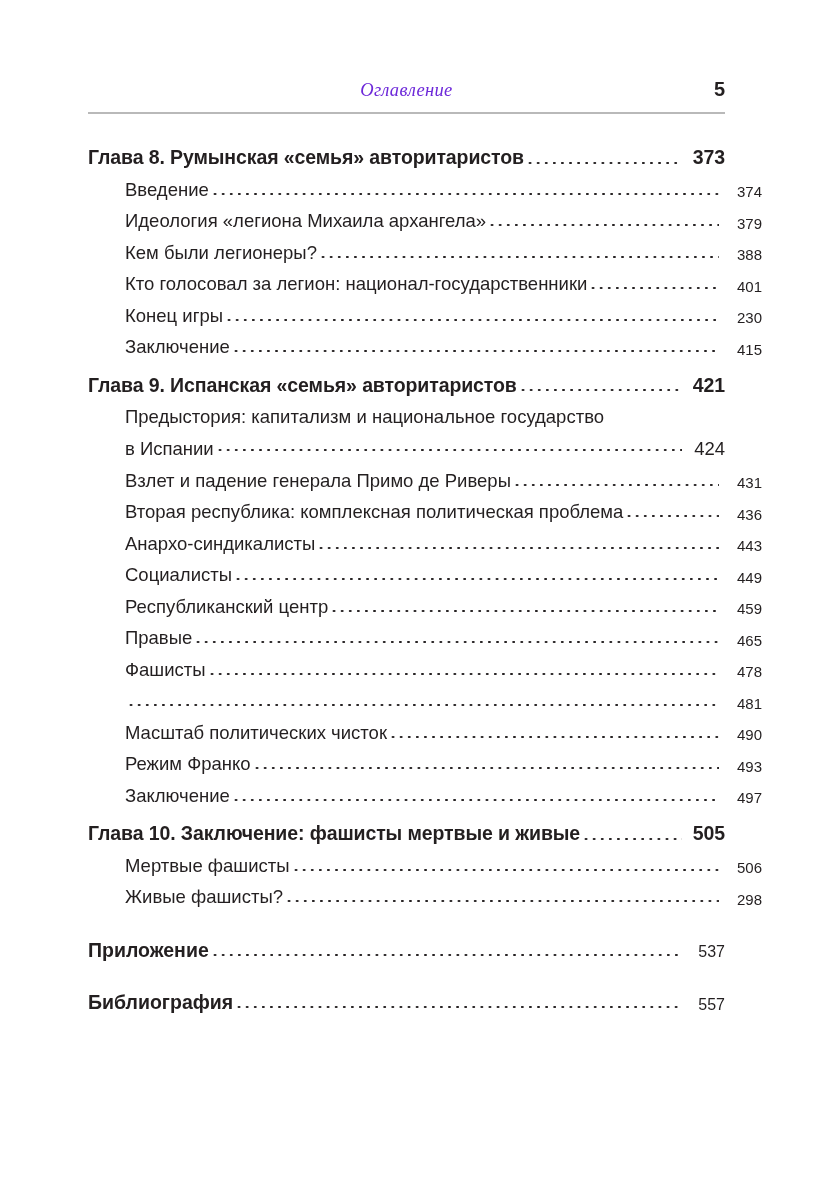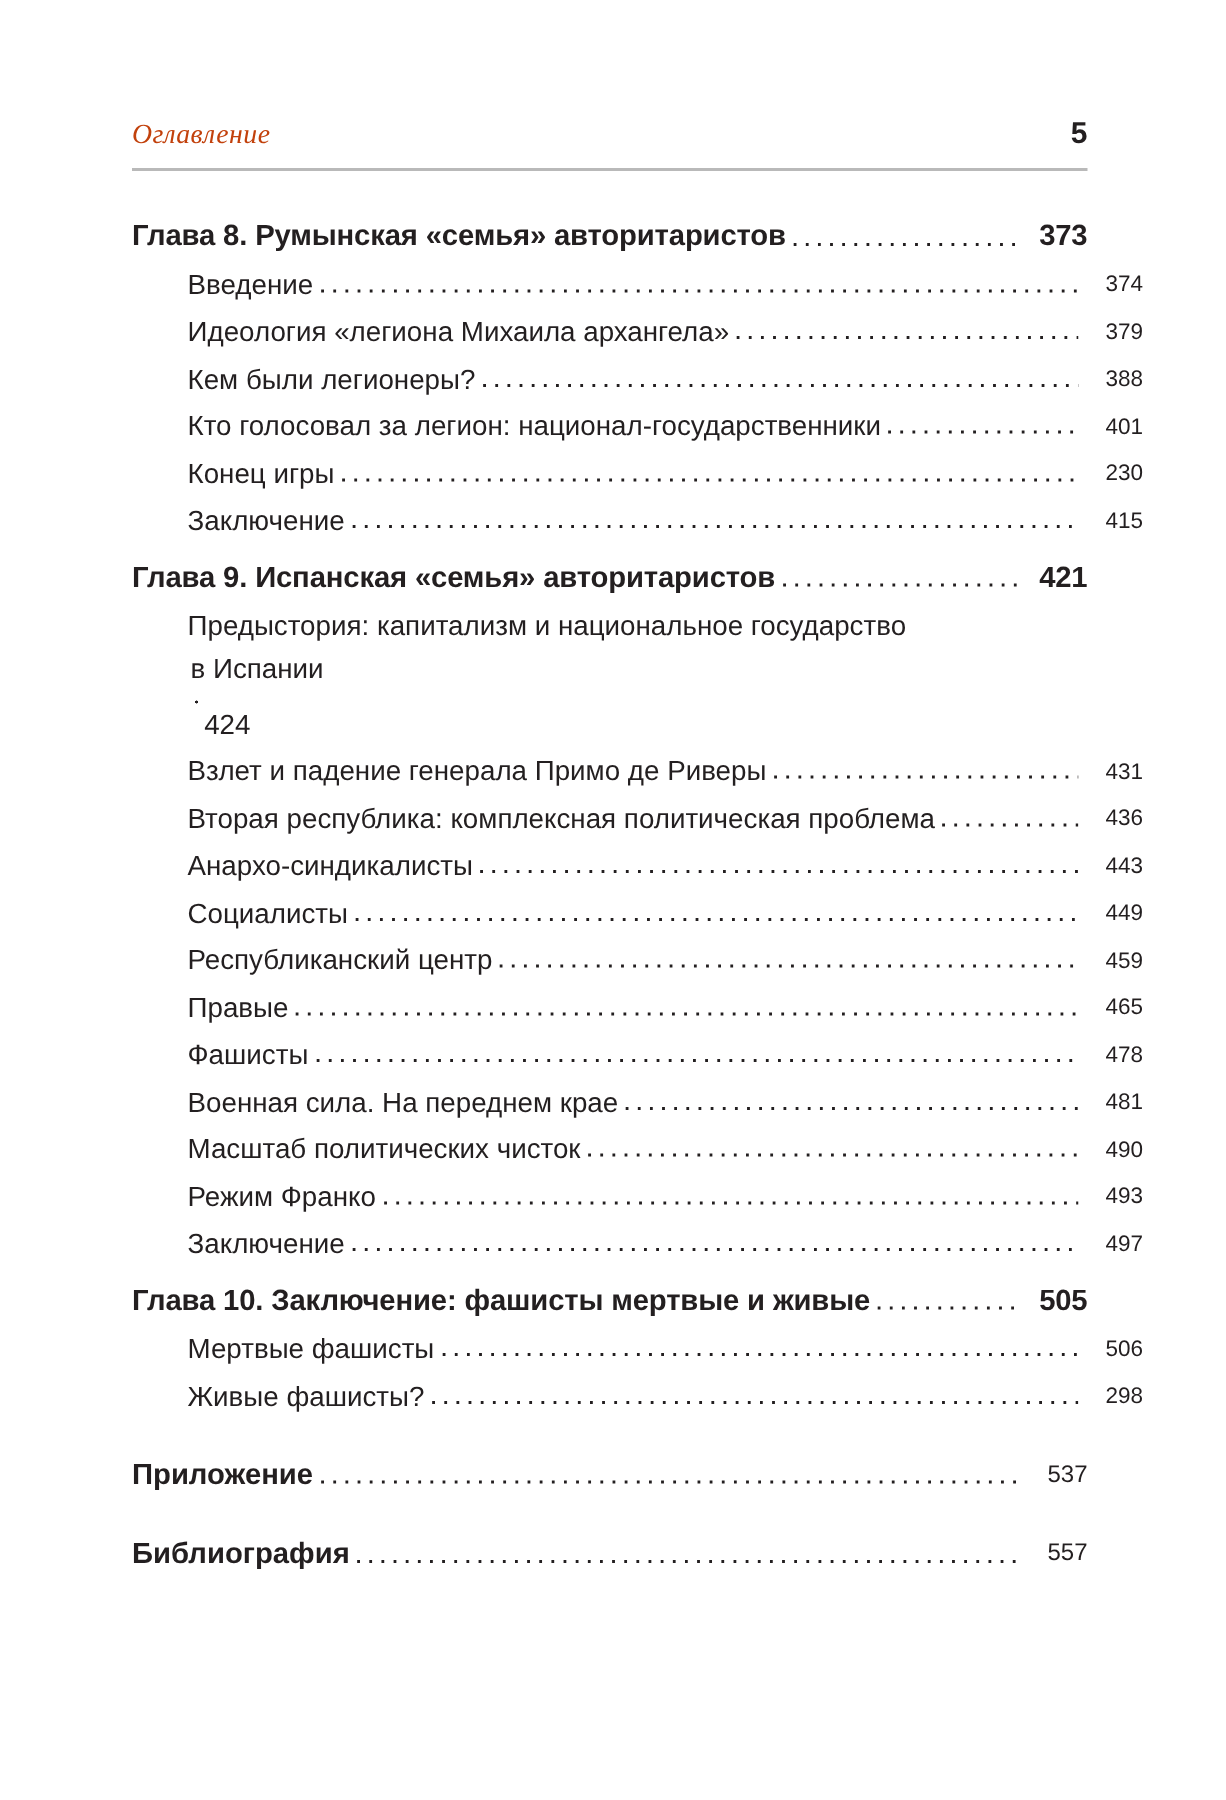--- a/index.html
+++ b/index.html
@@ -28,25 +28,26 @@
     left: 88px;
     top: 80px;
     width: 637px;
     height: 32px;
   }
   .running-head-title {
     position: absolute;
     left: 0;
     right: 0;
     top: 0;
+    text-align: center;
     font-family: "Liberation Serif", serif;
     font-style: italic;
     font-size: 18.5px;
     letter-spacing: 0.3px;
-    color: #c2410c;
+    color: #6d28d9;
   }
   .running-head-folio {
     position: absolute;
     right: 0;
     top: -2px;
     font-family: "Liberation Sans", sans-serif;
     font-weight: bold;
     font-size: 20px;
     color: #231f20;
   }
@@ -62,21 +63,21 @@
   
   .toc {
     position: absolute;
     left: 88px;
     top: 148px;
     width: 637px;
   }
 
   .toc-entry {
     display: flex;
-    align-items: center;
+    align-items: flex-end;
     width: 100%;
     line-height: 1;
   }
 
   
   .label {
     white-space: pre-wrap;
     flex: 0 1 auto;
   }
   .leader {
@@ -140,21 +141,20 @@
   }
   .multiline .first-line {
     display: block;
     line-height: 1;
   }
   .multiline .second-line {
     display: flex;
     align-items: baseline;
     line-height: 1;
     margin-top: 10px;
-    flex-direction: column;
   }
 
   
   .sp-after-chapter { height: 13px; }
   .sp-between-sections { height: 13px; }
   .sp-before-chapter { height: 19px; }
   .sp-before-back { height: 34px; }
   .sp-between-back { height: 33px; }
 </style>
 </head>
@@ -280,21 +280,20 @@
     <div class="sp-between-sections"></div>
 
     <div class="toc-entry level-section">
       <span class="label">Фашисты</span>
       <span class="leader"></span>
       <span class="page-num">478</span>
     </div>
     <div class="sp-between-sections"></div>
 
     <div class="toc-entry level-section">
-      <span class="label">Военная сила. На переднем крае</span>
       <span class="leader"></span>
       <span class="page-num">481</span>
     </div>
     <div class="sp-between-sections"></div>
 
     <div class="toc-entry level-section">
       <span class="label">Масштаб политических чисток</span>
       <span class="leader"></span>
       <span class="page-num">490</span>
     </div>

